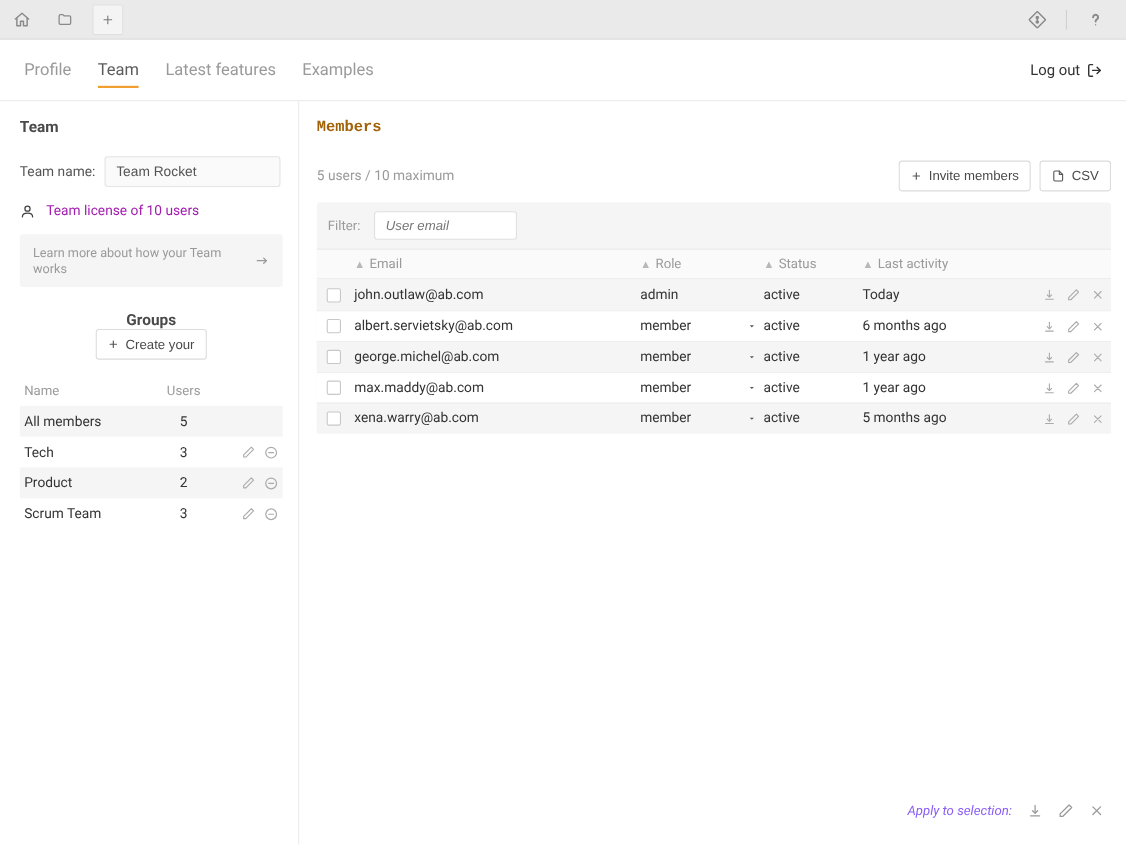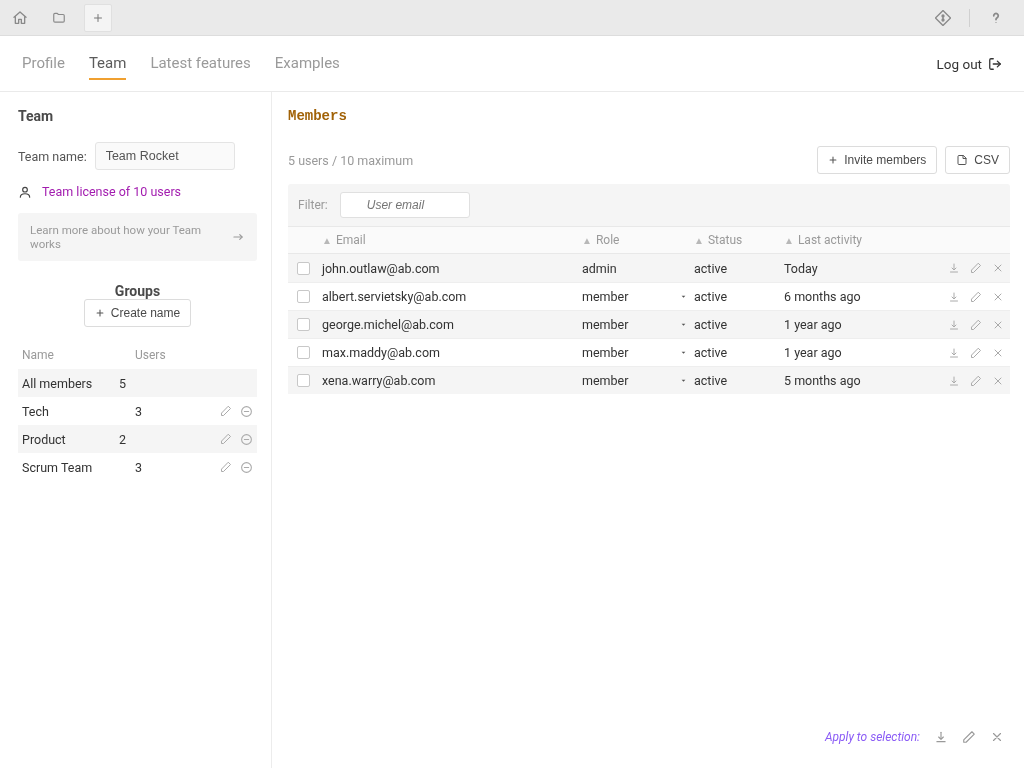--- a/index.html
+++ b/index.html
@@ -20,44 +20,44 @@
   .navtab { font-size: 15px; color:#9a9a9a; padding: 6px 0; cursor:pointer; }
   .navtab.active { color:#5b5b5b; border-bottom: 2px solid #f0a030; }
   .nav-spacer { flex:1; }
   .logout { display:flex; align-items:center; gap: 6px; font-size:13.5px; color:#333; cursor:pointer; }
 
   
   .page { display:flex; height: calc(768px - 36px - 56px); }
   .sidebar { width: 272px; padding: 16px 14px 16px 18px; border-right: 1px solid #ececec; }
   .sidepanel-title { font-size: 14px; font-weight: 700; color:#4a4a4a; margin-bottom: 18px; }
   .field-row { display:flex; align-items:center; gap: 8px; margin-bottom: 14px; font-size:12.5px; color:#555;}
-  .text-input { height: 28px; border: 1px solid #e4e4e4; background:#fafafa; border-radius: 3px; padding: 0 10px; font-size: 12.5px; color:#555; width: 140px; }
+  .text-input { height: 28px; border: 1px solid #e4e4e4; background:#fafafa; border-radius: 3px; padding: 0 10px; font-size: 12.5px; color:#555; width: 160px; }
   .license-row { display:flex; align-items:center; gap: 10px; font-size:12.5px; color:#a21caf; margin-bottom: 14px;}
   .learn-more { background:#f5f5f5; border-radius: 3px; padding: 10px 12px; font-size:11.5px; color:#9a9a9a; display:flex; align-items:center; gap: 8px; cursor:pointer; margin-bottom: 22px;}
 
   .groups-header { display:flex; align-items:center; justify-content:space-between; margin-bottom: 14px; flex-direction: column;}
   .btn { display:inline-flex; align-items:center; gap:6px; border:1px solid #dcdcdc; background:#fff; border-radius: 3px; padding: 6px 10px; font-size:12px; color:#4a4a4a; cursor:pointer; }
   .groups-table .row { display:flex; align-items:center; height:28px; padding: 0 4px; font-size:12.5px; }
   .groups-table .row.header { color:#9a9a9a; font-size:12px; }
   .groups-table .col-name { flex:1; }
-  .groups-table .col-users { width:64px; }
+  .groups-table .col-users { width:64px;text-align:center; }
   .groups-table .col-actions { width:54px; display:flex; align-items:center; justify-content:flex-end; gap:8px; color:#aaa;}
-  .groups-table .row.z { background:#f5f5f5;gap:16px; }
+  .groups-table .row.z { background:#f5f5f5; }
 
   
   .content { flex:1; padding: 16px 14px 0 16px; position:relative; }
   .content-title { font-size: 14px; font-weight: 700; color:#a16207;font-family:Liberation Mono, monospace; }
   .content-header { display:flex; align-items:center; justify-content:space-between; margin-top: 22px; }
   .counter { color:#9a9a9a; font-size:12.5px; }
   .header-actions { display:flex; gap:8px; }
 
   .panel { margin-top: 10px; background:#f5f5f5; border-radius: 3px; }
   .filterbar { display:flex; align-items:center; gap:12px; padding: 8px 10px; }
   .filter-label { color:#9a9a9a; font-size:12px; }
-  .filter-input { height:26px; border:1px solid #e0e0e0; background:#fff; border-radius:3px; padding:0 26px; font-size:12px; font-style:italic; color:#888; width:130px; }
+  .filter-input { height:26px; border:1px solid #e0e0e0; background:#fff; border-radius:3px; padding:0 10px; font-size:12px; font-style:italic; color:#888; width:130px; }
 
   .table .row { display:flex; align-items:center; height:28px; font-size:12.5px; border-top:1px solid #eee; padding-right:6px;}
   .table .row:first-child { border-top:none; }
   .table .row.header { color:#9a9a9a; font-size:12px; border-top:1px solid #e8e8e8; border-bottom:1px solid #e8e8e8; background:#fafafa;}
   .table .row.z { background:#fff; }
   .table .row.zz { background:#f5f5f5; }
   .col-check { width:30px; display:flex; align-items:center; justify-content:center; }
   .col-email { flex:1; padding-left: 4px; }
   .col-role { width:90px; }
   .col-caret { width:22px; display:flex; align-items:center; justify-content:center; color:#888;}
@@ -176,21 +176,21 @@
     </div>
 
     <div class="groups-header">
       <div class="sidepanel-title" style="margin-bottom:0">Groups</div>
       <button class="btn">
         <span class="icon">
           <svg width="10" height="10" viewBox="0 0 24 24" fill="none" stroke="#555" stroke-width="2.5" stroke-linecap="round">
               <path d="M12 5v14M5 12h14"></path>
             </svg>
         </span>
-        <span>Create name</span>
+        <span>Create your</span>
       </button>
     </div>
 
     <div class="groups-table">
       <div class="row header">
         <div class="col-name">Name</div>
         <div class="col-users">Users</div>
         <div class="col-actions"></div>
       </div>
       <div id="groups-body">

